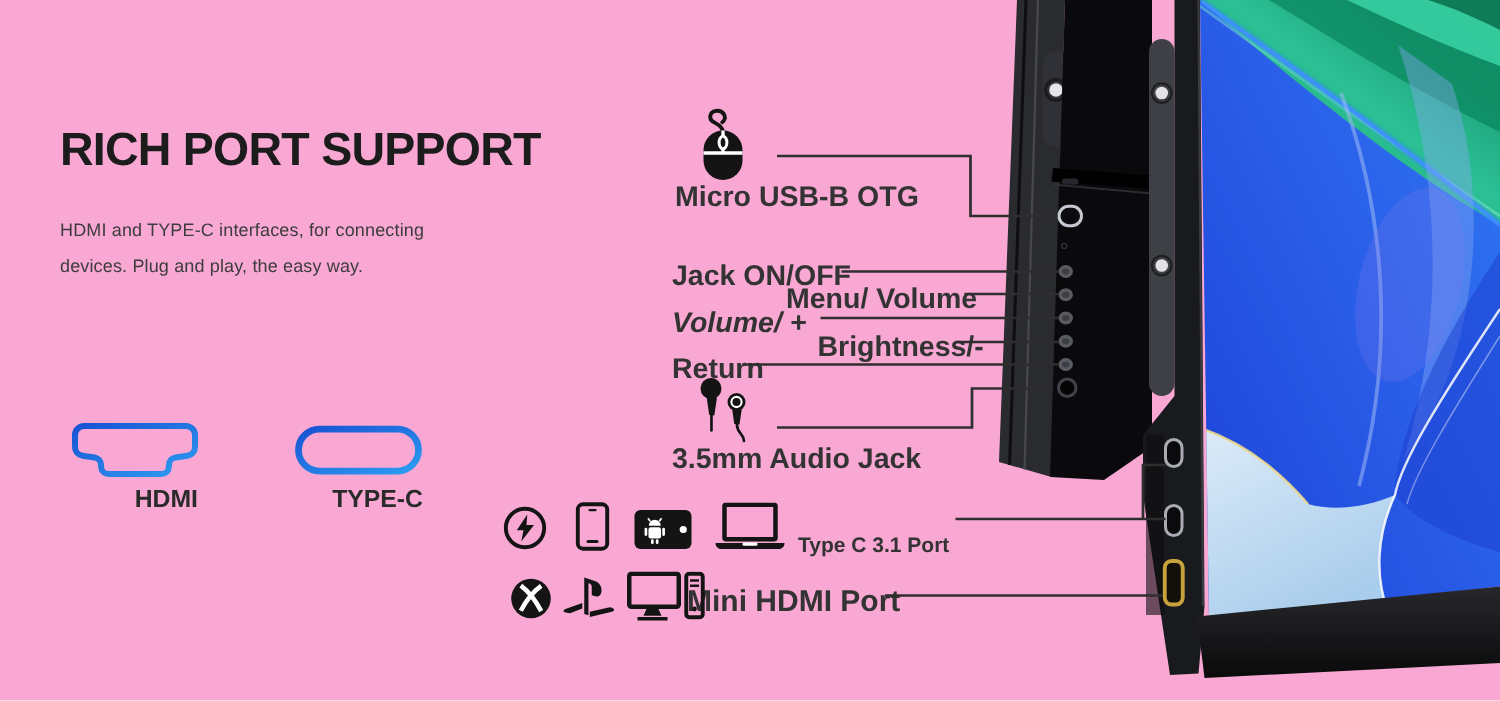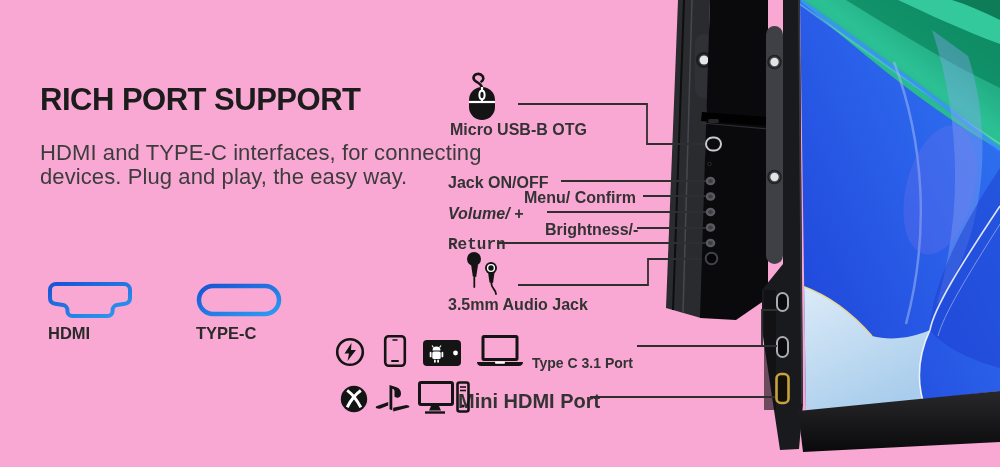--- a/index.html
+++ b/index.html
@@ -1,34 +1,34 @@
 <!DOCTYPE html>
 <html><head>
 <meta charset="utf-8">
 <style>
   html,body{margin:0;padding:0;background:#fff;}
   .canvas{position:relative;width:1000px;height:467px;background:#f9a8d4;overflow:hidden;
           font-family:"Liberation Sans", sans-serif;color:#1b1b1b;padding-left:12px;}
   .abs{position:absolute;}
   
   .title{left:40px;top:82px;font-size:31px;font-weight:800;letter-spacing:-0.5px;color:#1c1c1c;white-space:nowrap;}
-  .desc{left:40px;top:141px;font-size:22px;line-height:24px;color:#3c3c3c;letter-spacing:0.1px;}
+  .desc{left:40px;top:141px;font-size:12px;line-height:24px;color:#3c3c3c;letter-spacing:0.1px;}
   .if-icon-hdmi{left:48px;top:281px;}
   .if-icon-typec{left:196px;top:283px;}
-  .if-label{font-size:16.5px;font-weight:700;color:#2a2a2a;text-align:left;top:324px;}
+  .if-label{font-size:16.5px;font-weight:700;color:#2a2a2a;text-align:right;top:324px;}
   .if-label.hdmi{left:48px;width:84px;}
   .if-label.typec{left:196px;width:86px;}
   
-  .plabel{font-size:16px;font-weight:700;color:#333;white-space:nowrap;}
+  .plabel{font-size:19px;font-weight:700;color:#333;white-space:nowrap;}
   .lb-micro{left:450px;top:121px;}
   .lb-power{left:448px;top:174px;}
   .lb-menu{left:524px;top:189px;}
   .lb-volume{left:448px;top:205px;font-style:italic;}
   .lb-bright{left:545px;top:221px;text-align:right;}
-  .lb-return{left:448px;top:236px;font-family:Liberation Mono, monospace;}
+  .lb-return{left:448px;top:236px;}
   .lb-audio{left:448px;top:296px;}
   .lb-typec{left:532px;top:339px;font-size:14px;margin-top:16px;}
   .lb-minihdmi{left:458px;top:390px;font-size:20px;}
   
   .ic-mouse{left:456px;top:72px;}
   .ic-ear{left:463px;top:250px;}
   .ic-power{left:335px;top:337px;}
   .ic-phone{left:383px;top:334px;}
   .ic-tab{left:422px;top:339px;}
   .ic-laptop{left:476px;top:335px;}
@@ -93,21 +93,21 @@
       <line x1="11.3" y1="27" x2="11.3" y2="37" stroke="#141414" stroke-width="1.8" stroke-linecap="round"></line>
       <circle cx="28" cy="18" r="6" fill="#141414"></circle>
       <circle cx="28" cy="18" r="3.4" fill="none" stroke="#fff" stroke-width="1.4"></circle>
       <path d="M25,22 L31.5,22.8 L30,33 L26.5,32.6 Z" fill="#141414"></path>
       <path d="M28.3,33 C28.3,39 33,39 33,44" fill="none" stroke="#141414" stroke-width="1.8" stroke-linecap="round"></path>
     </svg>
   </span>
 
   <div class="abs plabel lb-micro">Micro USB-B OTG</div>
   <div class="abs plabel lb-power">Jack ON/OFF</div>
-  <div class="abs plabel lb-menu">Menu/ Confirm</div>
+  <div class="abs plabel lb-menu">Menu/ Volume</div>
   <div class="abs plabel lb-volume">Volume/ +</div>
   <div class="abs plabel lb-bright">Brightness/-</div>
   <div class="abs plabel lb-return">Return</div>
   <div class="abs plabel lb-audio">3.5mm Audio Jack</div>
   <div class="abs plabel lb-typec">Type C 3.1 Port</div>
   <div class="abs plabel lb-minihdmi">Mini HDMI Port</div>
 
   <span class="abs ic-power">
     <svg width="30" height="30" viewBox="0 0 30 30">
       <circle cx="15" cy="15" r="12.8" fill="none" stroke="#141414" stroke-width="2.6"></circle>

